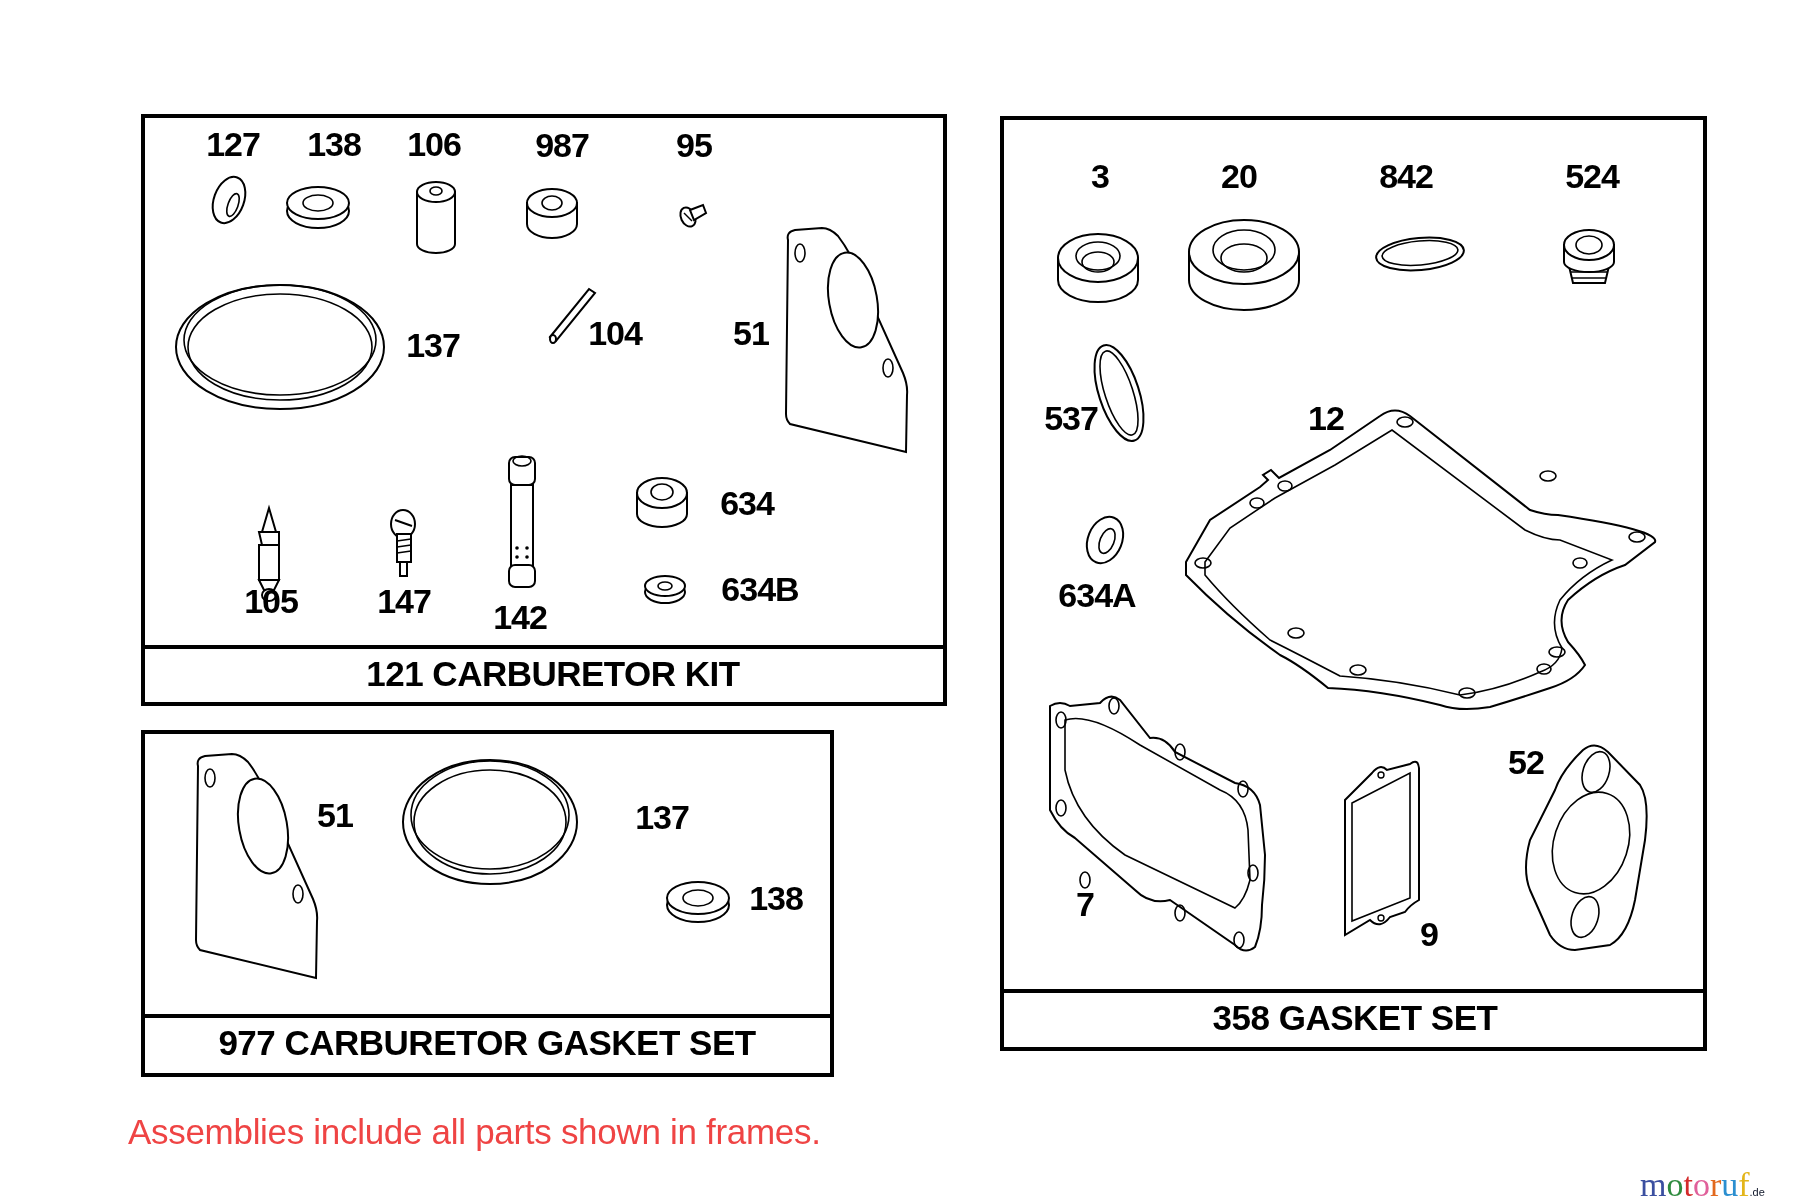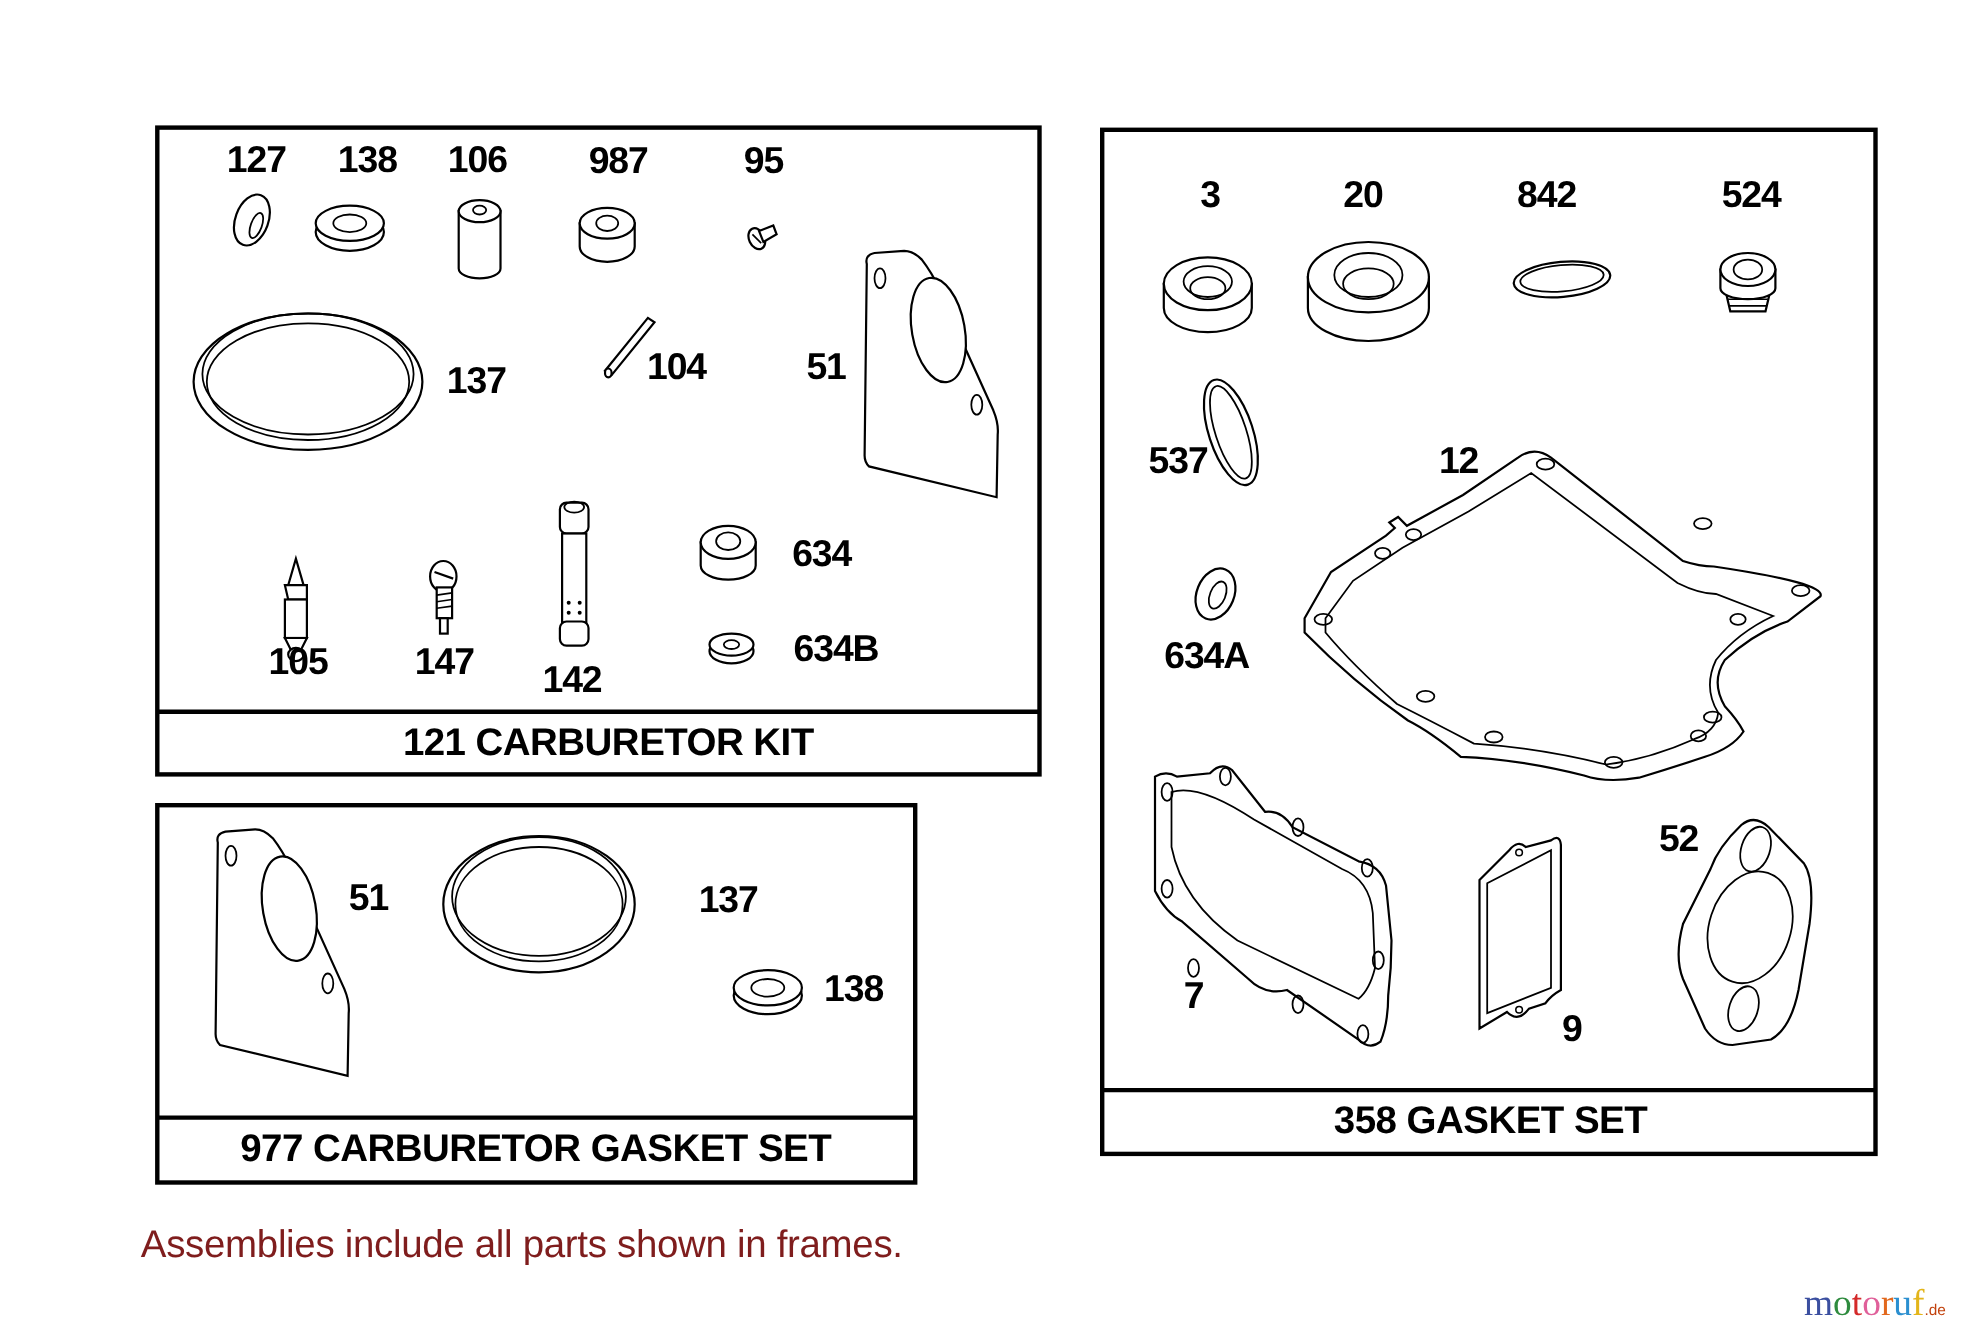--- a/index.html
+++ b/index.html
@@ -3,24 +3,24 @@
 <meta charset="utf-8">
 <style>
   html, body { margin: 0; padding: 0; background: #ffffff; }
   body { width: 1800px; height: 1202px; position: relative; overflow: hidden; font-family: "Liberation Sans", sans-serif; }
   svg#diagram { position: absolute; left: 0; top: 0; }
   .frame { fill: none; stroke: #000; stroke-width: 4; }
   .part { fill: #fff; stroke: #000; stroke-width: 2; }
   .part-thin { fill: none; stroke: #000; stroke-width: 1.6; }
   .lbl { font-family: "Liberation Sans", sans-serif; font-weight: bold; font-size: 34px; fill: #000; text-anchor: middle; dominant-baseline: middle; letter-spacing: -1px; }
   .title { font-family: "Liberation Sans", sans-serif; font-weight: bold; font-size: 35px; fill: #000; text-anchor: middle; dominant-baseline: middle; letter-spacing: -0.5px; }
-  .note { position: absolute; left: 128px; top: 1112px; font-size: 35px; color: #7f1d1d; font-family: "Liberation Sans", sans-serif; letter-spacing: -0.3px; }
+  .note { position: absolute; left: 128px; top: 1112px; font-size: 35px; color: #ef4444; font-family: "Liberation Sans", sans-serif; letter-spacing: -0.3px; }
   .wm { position: absolute; left: 1640px; top: 1166px; font-family: "Liberation Serif", serif; font-size: 34px; letter-spacing: 0px; }
   .wm span { display: inline-block; }
-  .wm .de { font-family: "Liberation Sans", sans-serif; font-size: 14px; color: #c2410c; }
+  .wm .de { font-family: "Liberation Sans", sans-serif; font-size: 11px; color: #0f172a; }
 </style>
 </head>
 <body>
 
 <svg id="diagram" width="1800" height="1202" viewBox="0 0 1800 1202">
 
   <g>
     <rect class="frame" x="143" y="116" width="802" height="588"></rect>
     <line x1="143" y1="647" x2="945" y2="647" stroke="#000" stroke-width="4"></line>
     <text class="title" x="553" y="677">121 CARBURETOR KIT</text>

